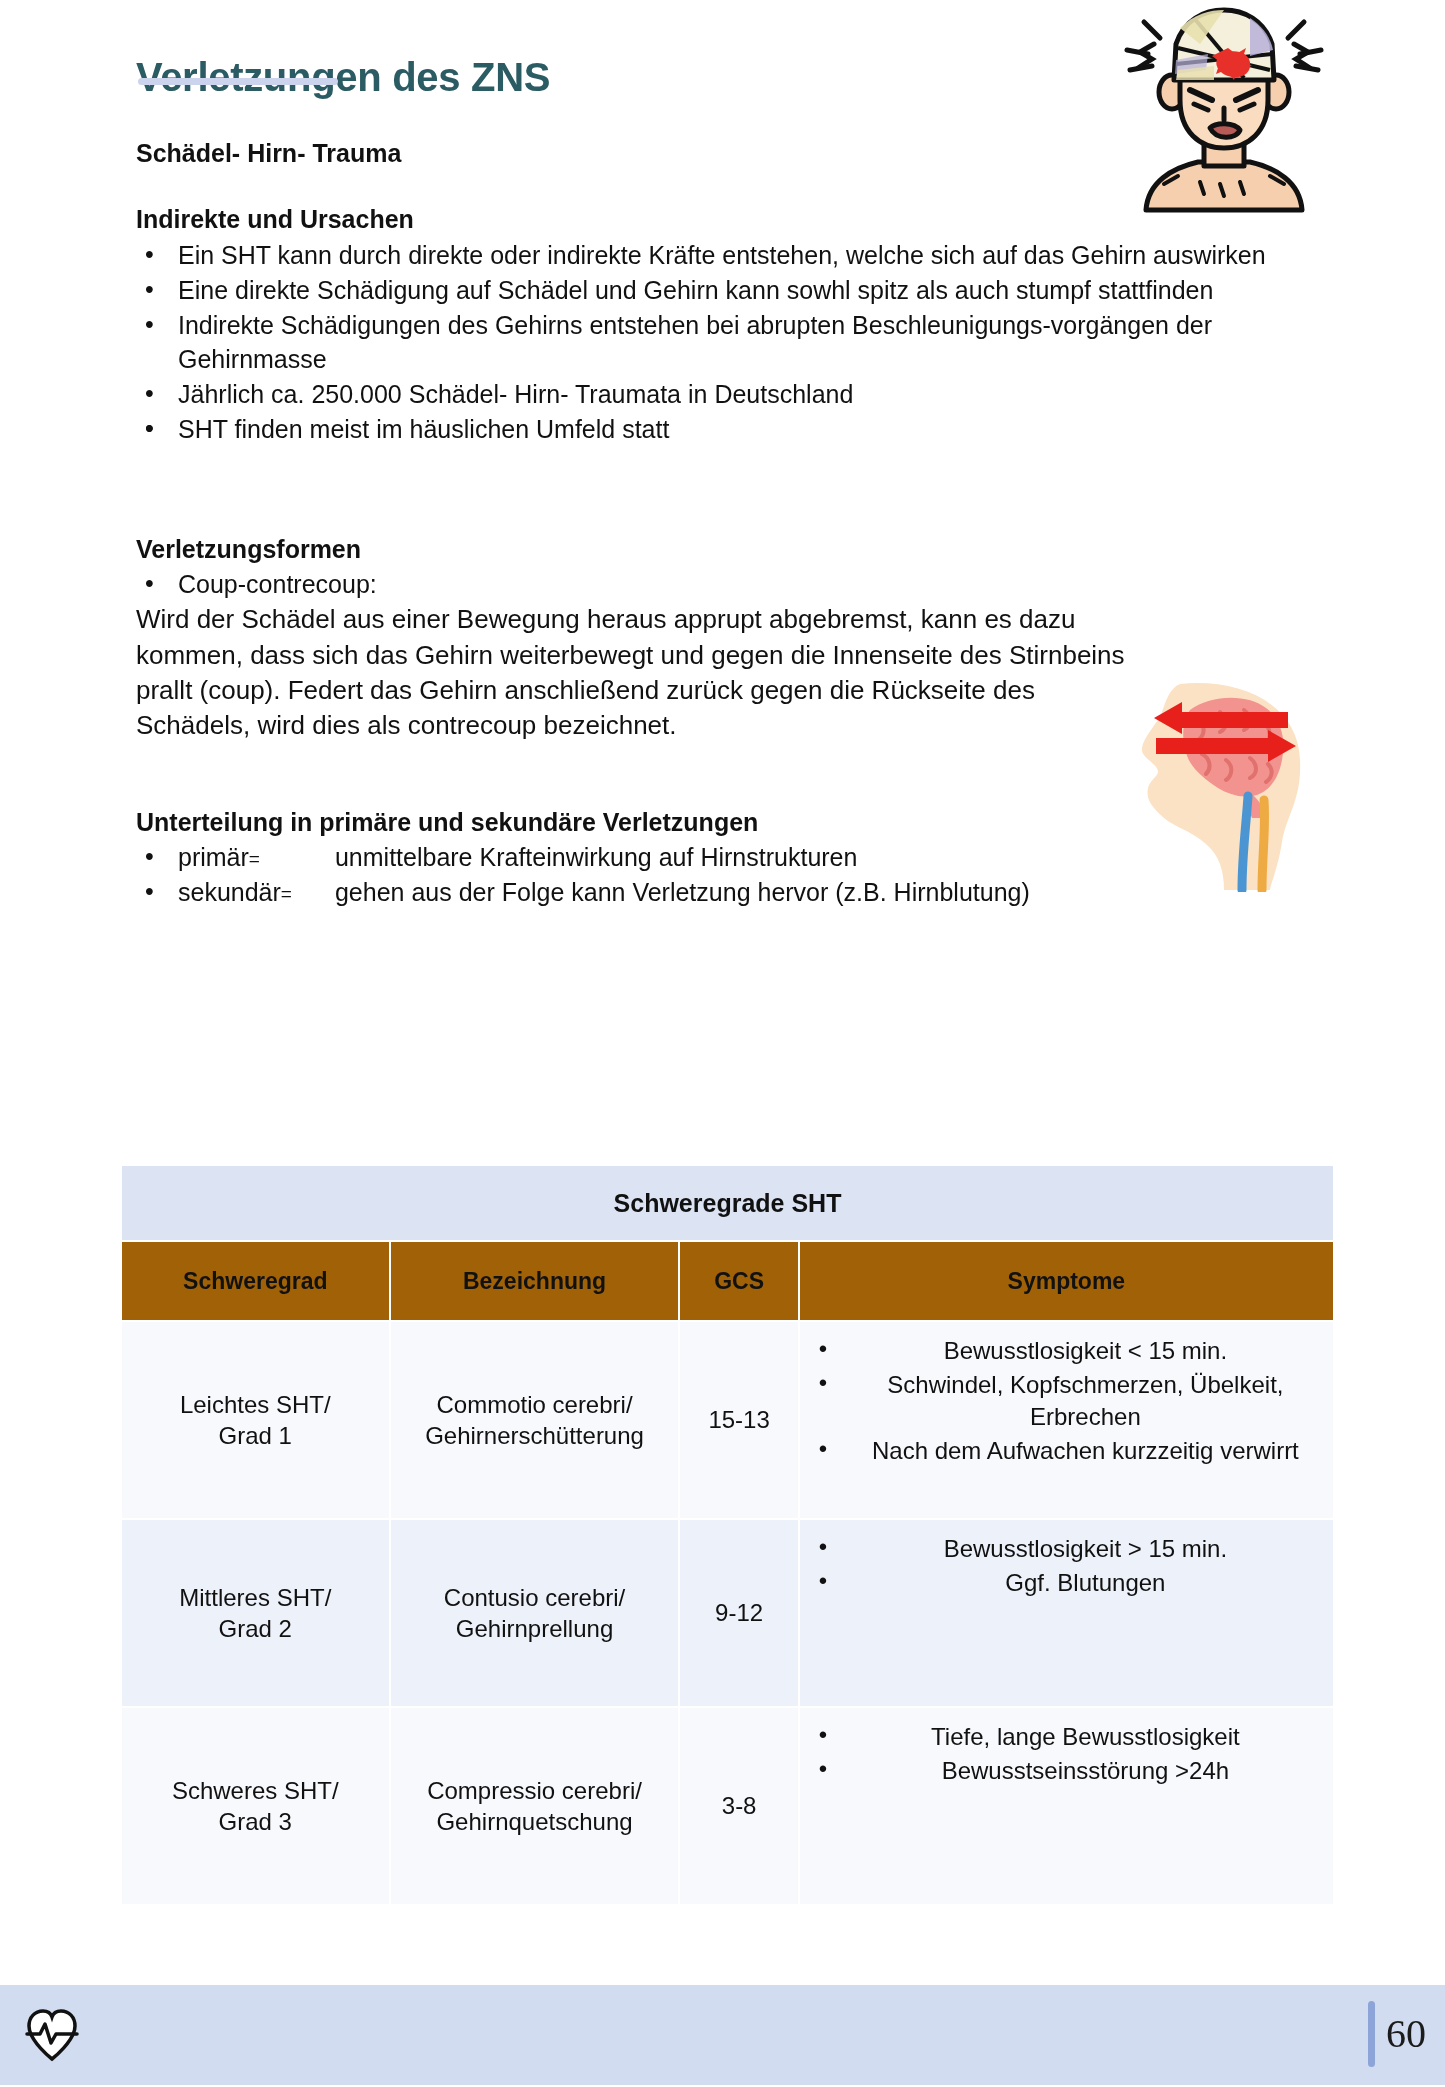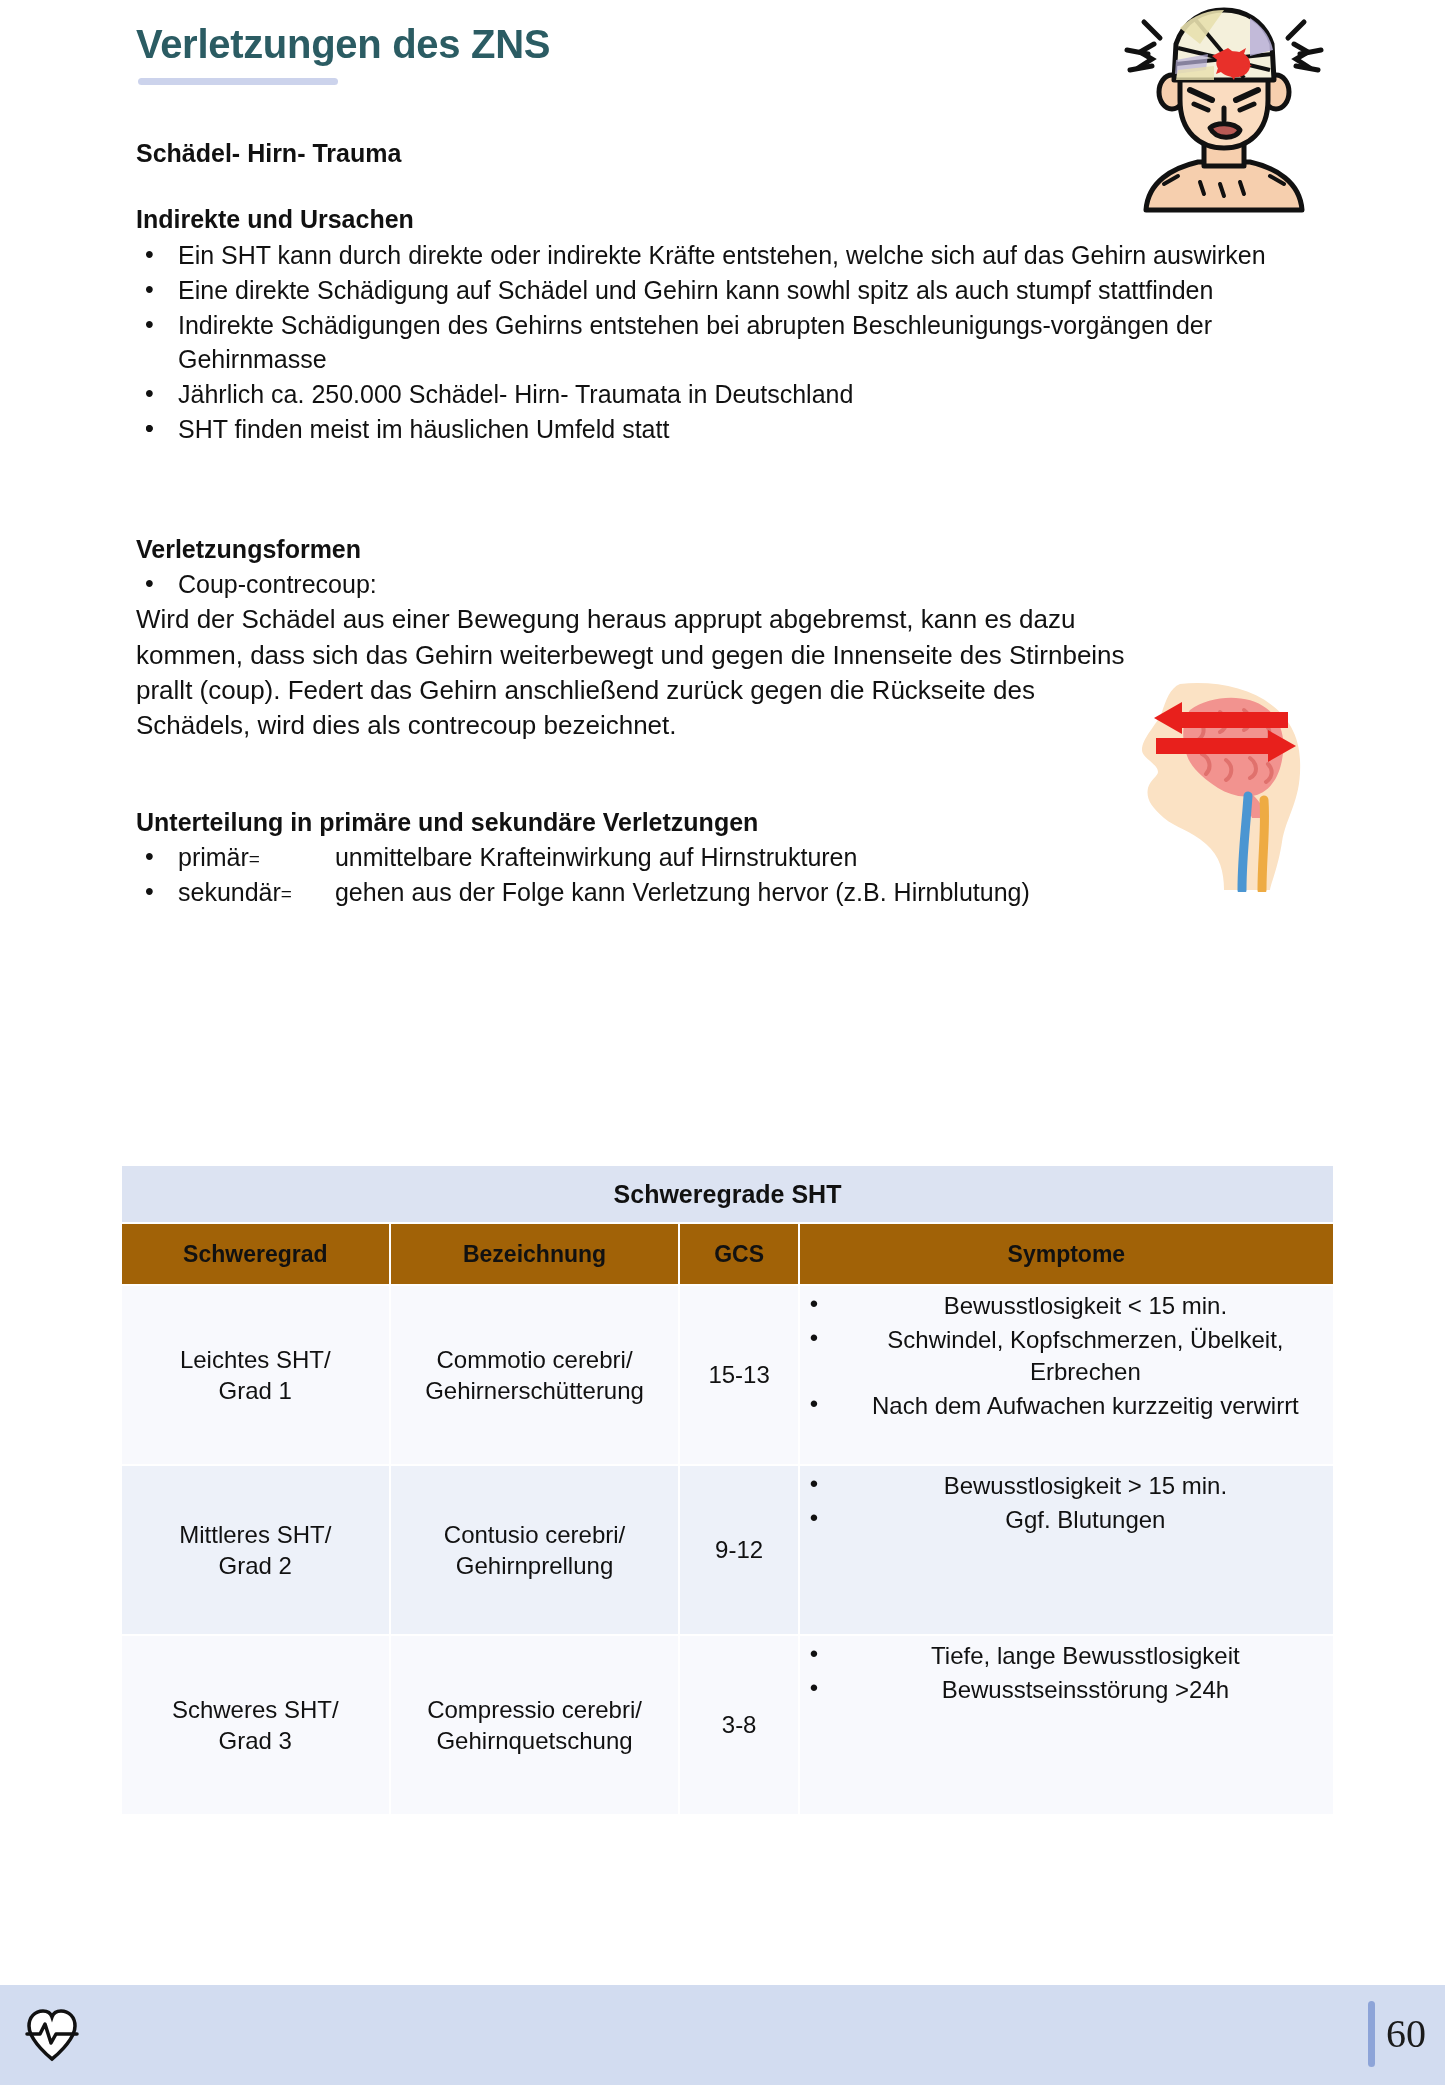--- a/index.html
+++ b/index.html
@@ -23,20 +23,21 @@
     left: 136px;
     top: 22px;
   }
   .title {
     font-size: 40px;
     font-weight: bold;
     color: #2b5c63;
     letter-spacing: -0.3px;
     line-height: 1.1;
     white-space: nowrap;
+    margin-top: 33px;
   }
   .title-underline {
     position: absolute;
     left: 2px;
     top: 56px;
     width: 200px;
     height: 7px;
     background: #ccd3ec;
     border-radius: 4px;
   }
@@ -139,21 +140,21 @@
     width: 1215px;
   }
   table.sht {
     border-collapse: separate;
     border-spacing: 2px;
     width: 100%;
     table-layout: fixed;
   }
   table.sht td, table.sht th {
     border: 0;
-    padding: 4px;
+    padding: 13px;
     text-align: center;
   }
   .tbl-title {
     background: #dce3f2;
     text-align: center;
     font-size: 25px;
     font-weight: bold;
     color: #111111;
     height: 48px;
     vertical-align: middle;

